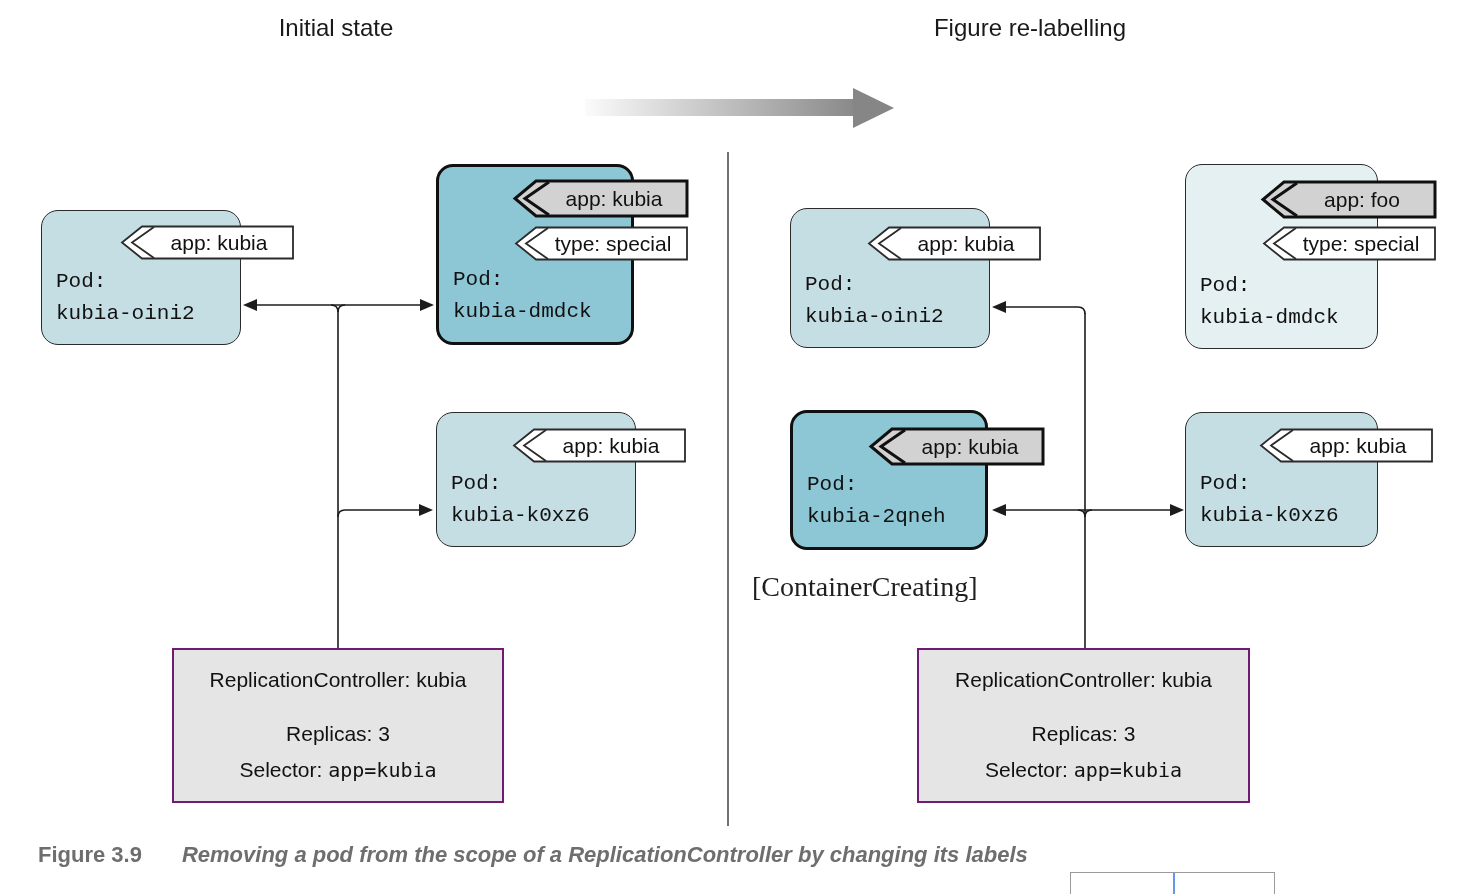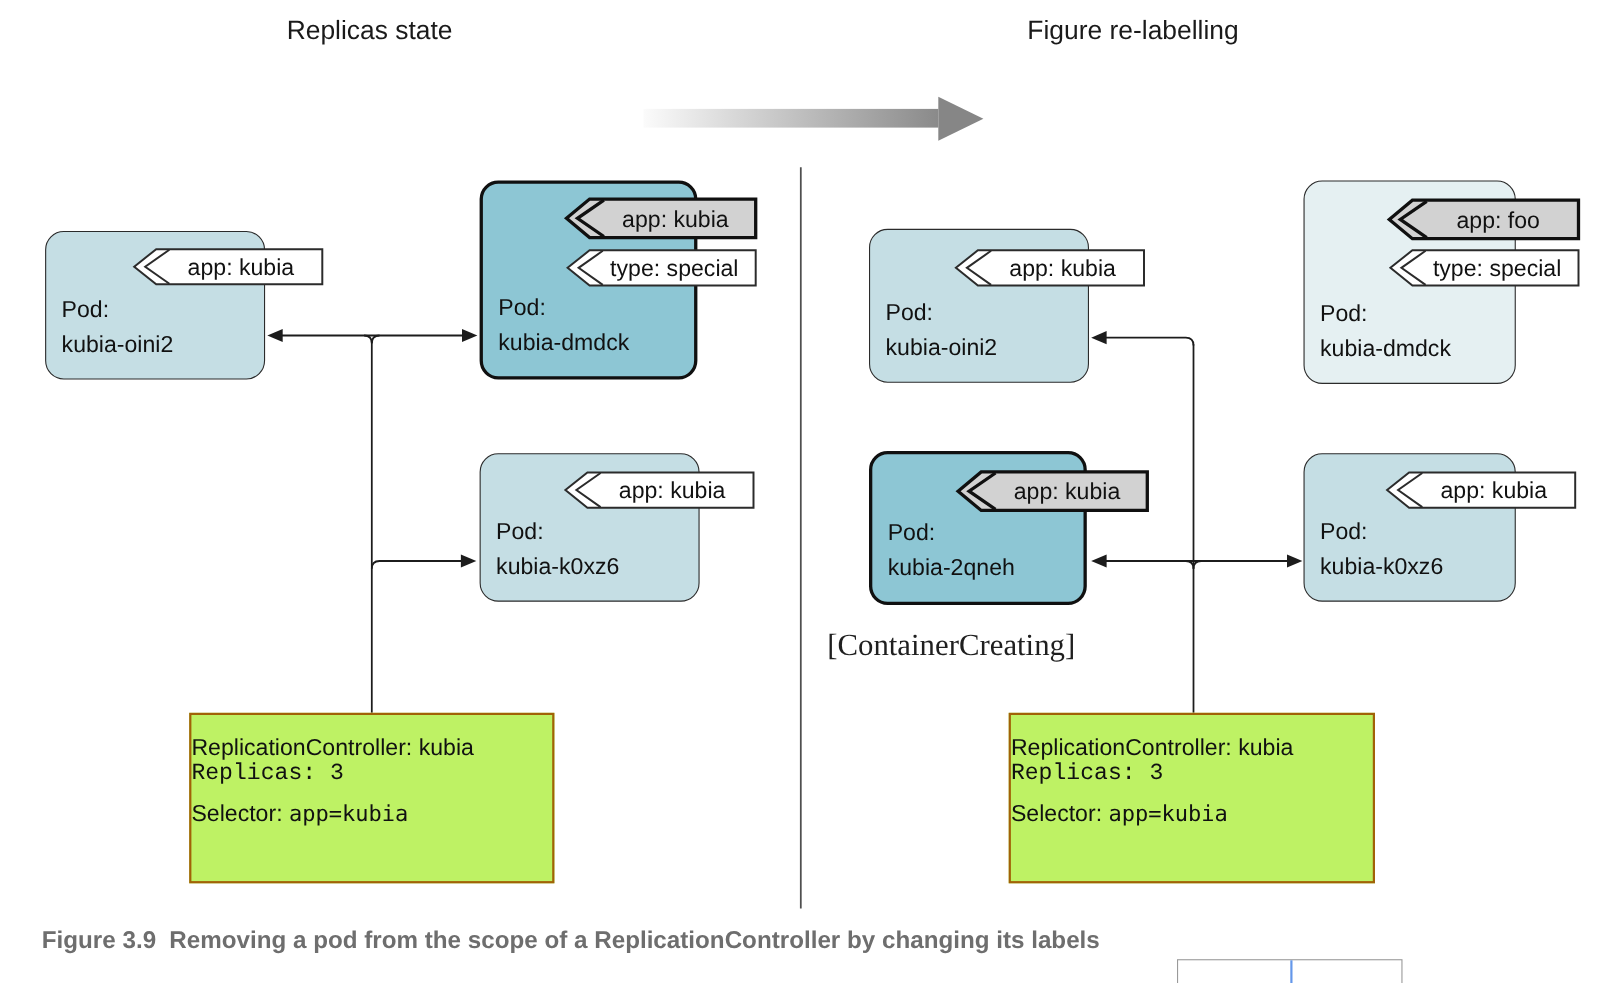--- a/index.html
+++ b/index.html
@@ -9,49 +9,49 @@
   }
   .title{
     position:absolute;width:340px;text-align:center;font-size:24px;color:#1a1a1a;
   }
   .relabel{
     position:absolute;left:560px;top:56px;width:360px;text-align:center;font-size:22px;color:#1a1a1a;
   }
   .mono{font-family:"DejaVu Sans Mono","Liberation Mono",monospace;}
   svg.overlay{position:absolute;left:0;top:0;}
   .pod{
-    position:absolute;border-radius:17px;box-sizing:border-box;
+    position:absolute;border-radius:17px;box-sizing:border-box;font-family:Liberation Mono, monospace;
   }
   .pod.light{background:#c5dee4;border:1.6px solid #2b2b2b;}
   .pod.mid{background:#8dc6d4;border:3.5px solid #101010;}
   .pod.xlight{background:#e5f0f2;border:1.6px solid #2b2b2b;}
   .pod-label{
     position:absolute;left:14px;bottom:14px;font-size:21px;line-height:32px;color:#111;white-space:nowrap;
   }
   svg.tag{position:absolute;overflow:visible;}
   .tag-shape-white{fill:#ffffff;stroke:#2b2b2b;stroke-width:1.8;}
   .tag-chev-white{fill:none;stroke:#2b2b2b;stroke-width:1.8;}
   .tag-shape-gray{fill:#d2d2d2;stroke:#101010;stroke-width:3;}
   .tag-chev-gray{fill:none;stroke:#101010;stroke-width:3;}
   .tag-text{font-family:"Liberation Sans",sans-serif;font-size:21px;fill:#111;}
   .rcbox{
-    position:absolute;background:#bef264;border:2px solid #a16207;box-sizing:border-box;
-    font-size:21px;color:#111;
+    position:absolute;background:#e5e5e5;border:2px solid #701a75;box-sizing:border-box;
+    text-align:center;font-size:21px;color:#111;
   }
   .rc-title{margin-top:18px;}
-  .rc-replicas{font-family:Liberation Mono, monospace;}
+  .rc-replicas{margin-top:30px;}
   .rc-selector{margin-top:12px;}
   .status-text{
     position:absolute;left:752px;top:571px;font-size:28px;color:#1f1f1f;
     font-family:Liberation Serif, serif;white-space:nowrap;
   }
   .caption{
     position:absolute;left:38px;top:842px;font-size:22px;font-weight:bold;color:#6e6e6e;white-space:nowrap;
   }
-  .caption-text{margin-left:12px;}
+  .caption-text{margin-left:40px;font-style:italic;}
   .cursor-box{
     position:absolute;left:1070px;top:872px;width:205px;height:30px;
     background:#ffffff;border:1.6px solid #9a9a9a;box-sizing:border-box;
   }
   .text-cursor{
     position:absolute;left:102px;top:0;width:2px;height:100%;background:#6497ea;
   }
 </style>
 </head>
 <body>
@@ -93,21 +93,21 @@
       <path d="M1078,510 Q1085,510 1085,517"></path>
       <path d="M1092,510 Q1085,510 1085,517"></path>
     </g>
     <g fill="#1c1c1c" stroke="none">
       <polygon points="992,307 1006,301 1006,313"></polygon>
       <polygon points="992,510 1006,504 1006,516"></polygon>
       <polygon points="1184,510 1170,504 1170,516"></polygon>
     </g>
   </svg>
 
-  <div class="title" style="left:166px;top:14px">Replicas state</div>
+  <div class="title" style="left:166px;top:14px">Initial state</div>
   <div class="title" style="left:860px;top:14px">Figure re-labelling</div>
 
 
   <div class="pod light" style="left:41px;top:210px;width:200px;height:135px">
     <div class="pod-label">
       <div>Pod:</div>
       <div>kubia-oini2</div>
     </div>
   </div>
 

